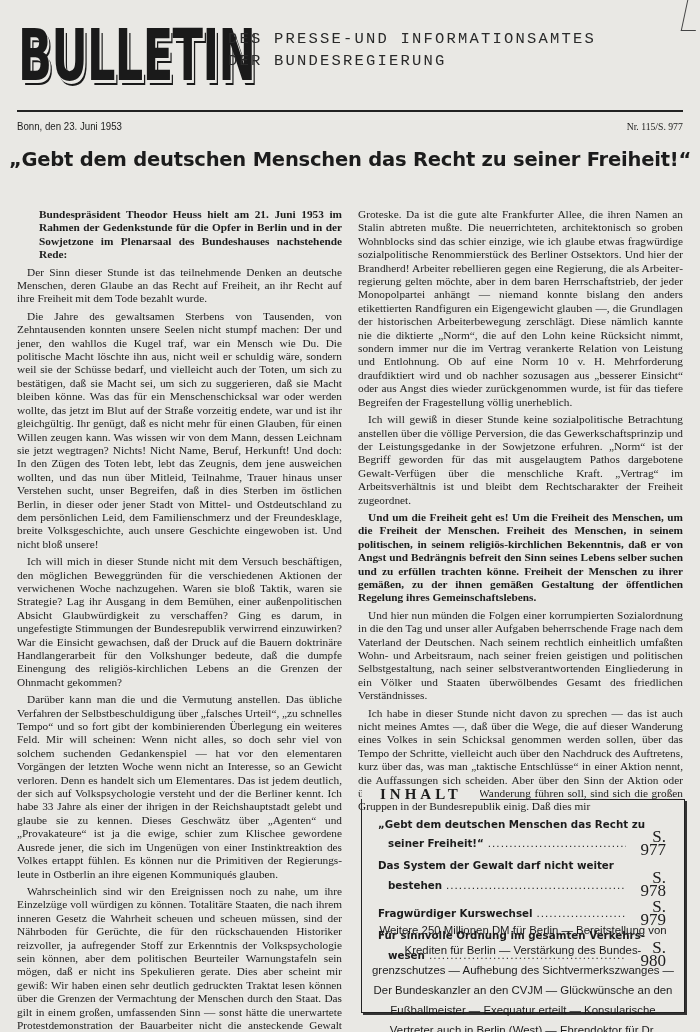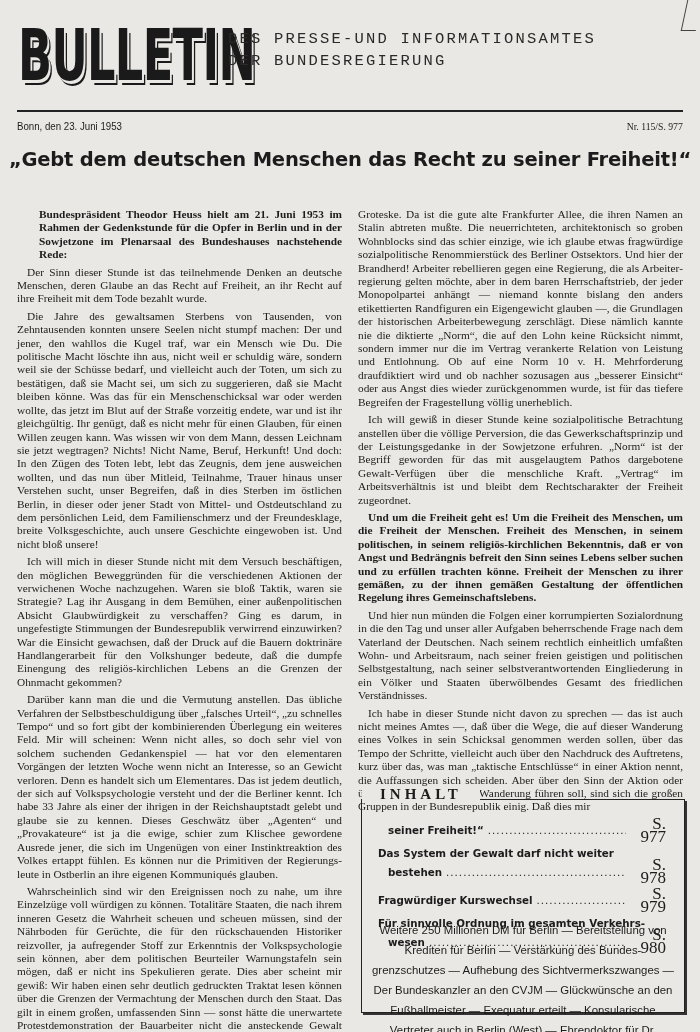--- a/index.html
+++ b/index.html
@@ -115,20 +115,21 @@
     <p>Ich will gewiß in dieser Stunde keine sozialpolitische Be­trachtung anstellen über die völlige Perversion, die das Ge­werkschaftsprinzip und der Leistungsgedanke in der Sowjet­zone erfuhren. „Norm“ ist der Begriff geworden für das mit ausgelaugtem Pathos dargebotene Gewalt-Verfügen über die menschliche Kraft. „Vertrag“ im Arbeitsverhältnis ist und bleibt dem Rechtscharakter der Freiheit zugeordnet.</p>
     <p class="strong">Und um die Freiheit geht es! Um die Freiheit des Men­schen, um die Freiheit der Menschen. Freiheit des Menschen, in seinem politischen, in seinem religiös-kirchlichen Bekennt­nis, daß er von Angst und Bedrängnis befreit den Sinn seines Lebens selber suchen und zu erfüllen trachten könne. Freiheit der Menschen zu ihrer gemäßen, zu der ihnen gemäßen Ge­staltung der öffentlichen Regelung ihres Gemeinschaftslebens.</p>
     <p>Und hier nun münden die Folgen einer korrumpierten Sozialordnung in die den Tag und unser aller Aufgaben be­herrschende Frage nach dem Vaterland der Deutschen. Nach seinem rechtlich einheitlich umfaßten Wohn- und Arbeits­raum, nach seiner freien geistigen und politischen Selbst­gestaltung, nach seiner selbstverantwortenden Eingliederung in ein Völker und Staaten überwölbendes Gesamt des fried­lichen Verständnisses.</p>
     <p>Ich habe in dieser Stunde nicht davon zu sprechen — das ist auch nicht meines Amtes —, daß über die Wege, die auf dieser Wanderung eines Volkes in sein Schicksal genommen werden sollen, über das Tempo der Schritte, vielleicht auch über den Nachdruck des Auftretens, kurz über das, was man „taktische Entschlüsse“ in einer Aktion nennt, die Auffassun­gen sich scheiden. Aber über den Sinn der Aktion oder über das Ziel, zu dem die Wanderung führen soll, sind sich die großen Gruppen in der Bundesrepublik einig. Daß dies mir</p>
   </div>
 
   <div class="toc">
     <div class="toc-title"><span>INHALT</span></div>
     <div class="toc-list">
       <div class="toc-item">
+        <div>„Gebt dem deutschen Menschen das Recht zu</div>
         <div class="toc-line">
             <span class="indent">seiner Freiheit!“</span>
             <span class="toc-dots"></span>
             <span class="toc-page">S. 977</span>
           </div>
       </div>
       <div class="toc-item">
         <div>Das System der Gewalt darf nicht weiter</div>
         <div class="toc-line">
             <span class="indent">bestehen</span>

